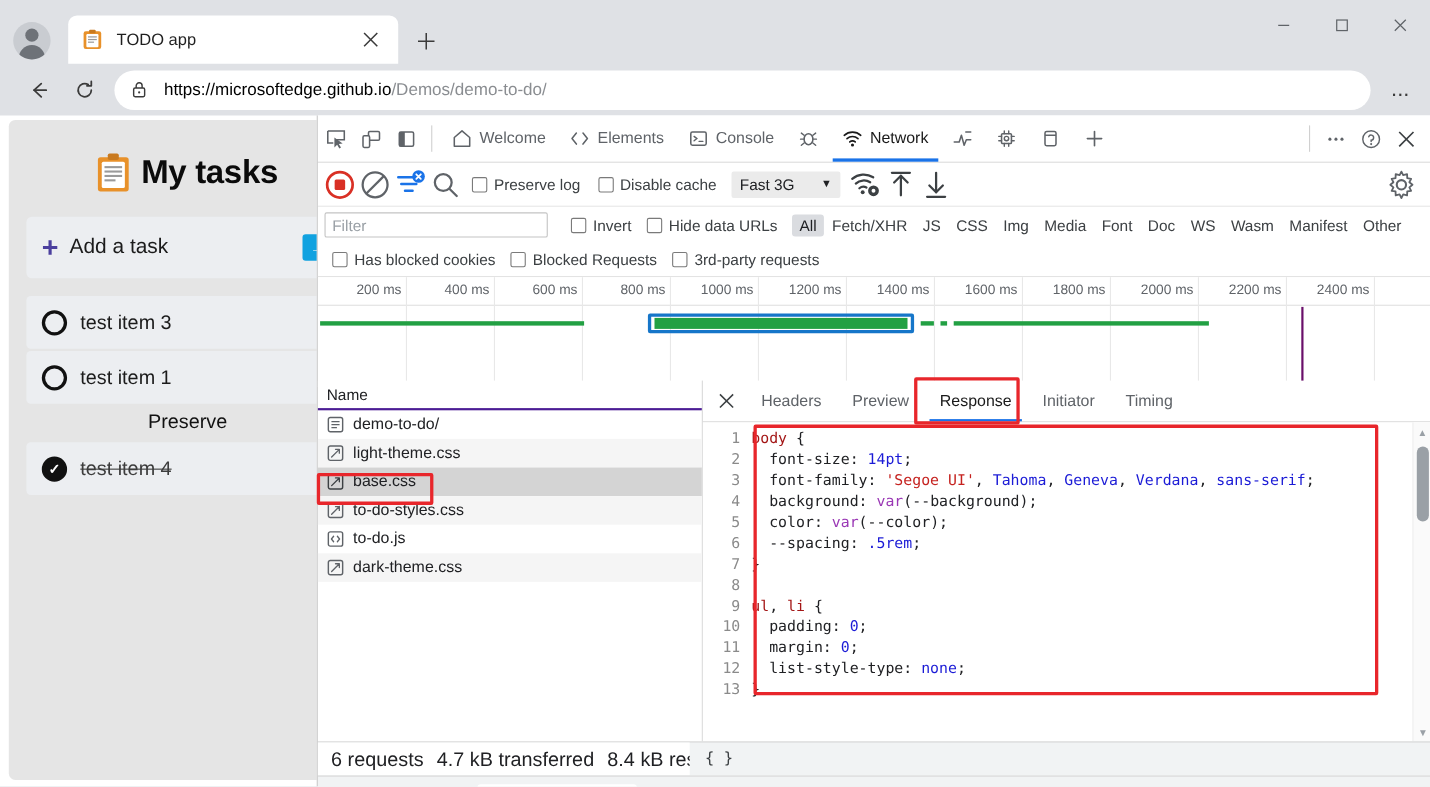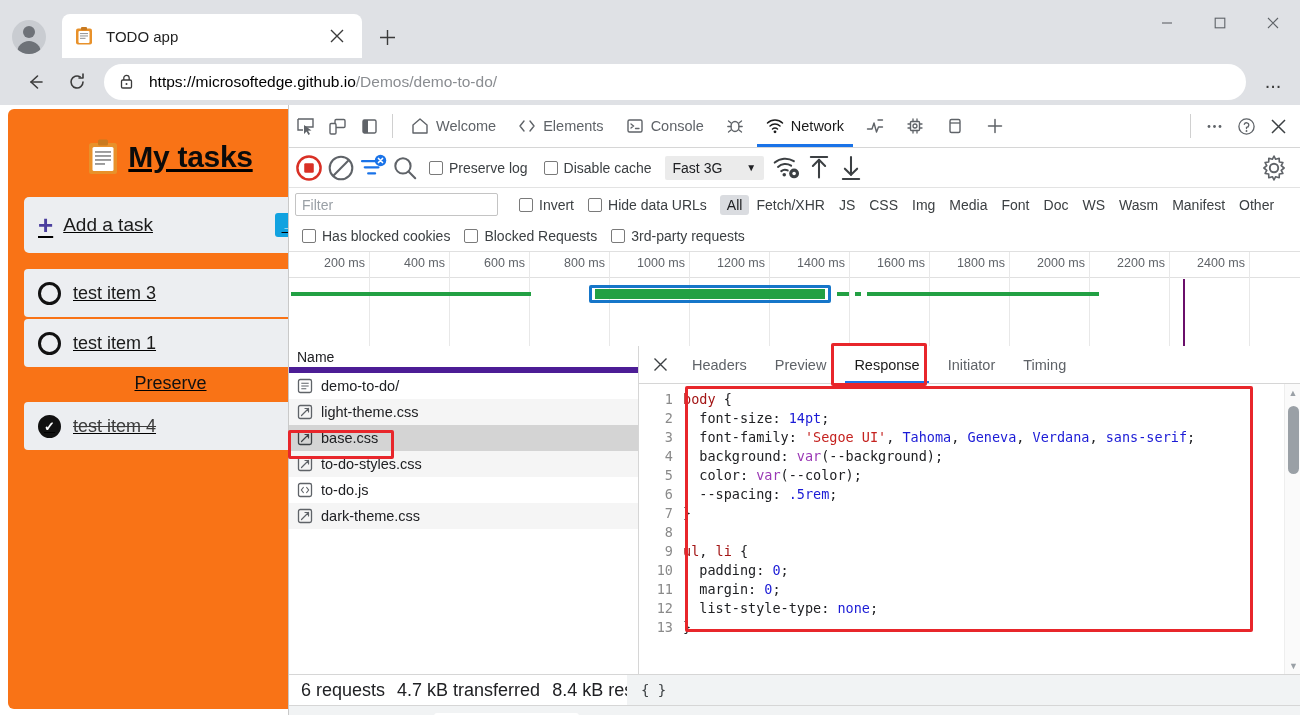--- a/index.html
+++ b/index.html
@@ -50,21 +50,21 @@
   }
   .omnibox .lock { width:17px; height:17px; margin-right:14px; flex:0 0 auto; }
   .url { font-size:15.5px; color:#8a8d91; white-space:nowrap; overflow:hidden; }
   .url b { color:#000000; font-weight:400; }
   .more-dots { width:42px; height:42px; display:flex; align-items:center; justify-content:center; font-size:20px; color:#3b3b3b; flex:0 0 auto; margin-right:6px; }
 
   
   .page { position:absolute; left:0; top:105px; width:288px; height:610px; background:#ffffff; }
   .todo-app {
     position:absolute; left:8px; top:4px; width:325px; height:600px;
-    background:#f97316; border-radius:6px; padding:14px 16px;text-decoration:underline;
+    background:#e5e5e5; border-radius:6px; padding:14px 16px;
   }
   .todo-header { display:flex; align-items:center; justify-content:center; gap:10px; margin:16px 0 22px; }
   .clipboard { width:30px; height:36px; position:relative; flex:0 0 auto; }
   .todo-title { font-size:30px; font-weight:bold; color:#0b0b0b; letter-spacing:-0.3px; }
   .add-task {
     background:#eceef1; border-radius:5px; height:56px; display:flex; align-items:center;
     padding:0 14px; margin-bottom:16px;
   }
   .add-plus { font-size:26px; color:#4b3f9e; font-weight:bold; margin-right:10px; line-height:1; }
   .add-label { font-size:19px; color:#1b1b1b; flex:1 1 auto; }
@@ -120,21 +120,21 @@
   .ov-ruler { position:absolute; left:0; top:0; width:100%; height:26px; border-bottom:1px solid #e0e0e0; }
   .ov-tick { position:absolute; top:0; height:100px; border-left:1px solid #e8e8e8; }
   .ov-tick span { position:absolute; right:5px; top:4px; font-size:12.5px; color:#5f6368; white-space:nowrap; }
   .ov-bar { position:absolute; height:4px; background:#22a043; }
   .ov-sel { position:absolute; border:3px solid #1676c9; border-radius:2px; }
   .ov-line { position:absolute; width:2px; background:#6a0f6a; }
 
   
   .dt-body { position:absolute; left:0; top:241px; width:1012px; height:328px; display:flex; }
   .req-panel { width:350px; border-right:1px solid #d6d6d6; background:#fff; position:relative; }
-  .req-head { height:27px; border-bottom:6px solid #4c1d95; display:flex; align-items:center; padding:0 8px; font-size:14px; color:#202124; }
+  .req-head { height:27px; border-bottom:2px solid #4c1d95; display:flex; align-items:center; padding:0 8px; font-size:14px; color:#202124; }
   .req-row { height:26px; display:flex; align-items:center; padding:0 8px; font-size:14.5px; color:#202124; gap:8px; }
   .req-row:nth-child(odd) { background:#f5f5f5; }
   .req-row.sel { background:#d4d4d4; }
   .file-ico { width:16px; height:16px; flex:0 0 auto; }
 
   .detail-panel { flex:1 1 auto; background:#fff; position:relative; }
   .det-tabs { height:38px; display:flex; align-items:center; border-bottom:1px solid #d6d6d6; gap:2px; padding-left:4px; }
   .det-close { width:34px; height:34px; display:flex; align-items:center; justify-content:center; }
   .det-close svg { width:15px; height:15px; }
   .det-tab { height:36px; display:flex; align-items:center; padding:0 13px; font-size:14.5px; color:#5f6368; position:relative; white-space:nowrap; }

